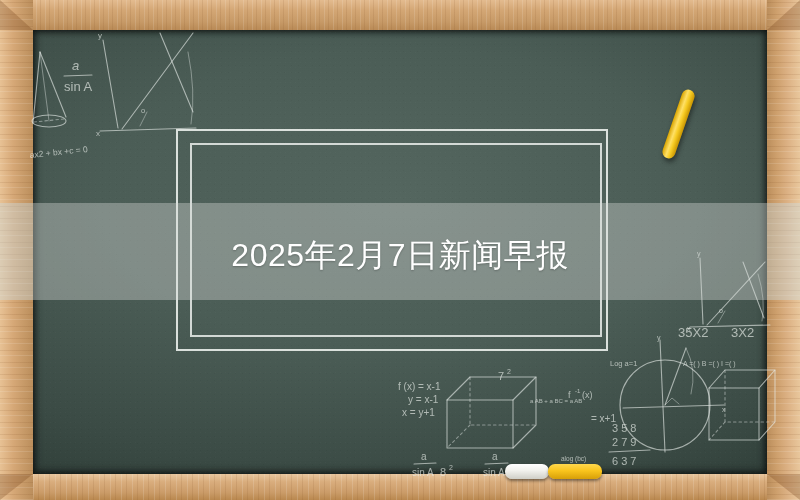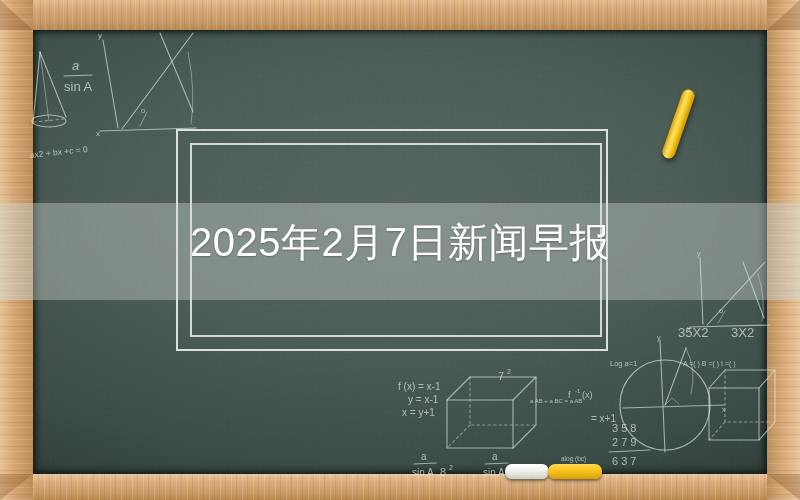--- a/index.html
+++ b/index.html
@@ -99,23 +99,23 @@
   .rect-inner{left:190px;top:143px;width:408px;height:190px;border-width:2px;
               border-color:rgba(245,248,245,.80);}
 
   
   .band{
     position:absolute;left:0;top:203px;width:800px;height:97px;
     background:rgba(214,222,216,.38);
     backdrop-filter:saturate(.8);
   }
   .title{
-    position:absolute;left:0;top:201px;width:800px;height:82px;
+    position:absolute;left:0;top:215px;width:800px;height:82px;
     display:flex;align-items:center;justify-content:center;
-    color:#ffffff;font-size:40px;letter-spacing:.5px;
+    color:#ffffff;font-size:32px;letter-spacing:.5px;
     font-family:"Liberation Sans","DejaVu Sans",sans-serif;
     text-shadow:0 1px 2px rgba(0,0,0,.25);
     white-space:nowrap;
   }
 
   
   .stick{position:absolute;border-radius:7px;}
   .stick-white{
     left:505px;top:464px;width:44px;height:15px;
     background:linear-gradient(180deg,#ffffff 0%,#f2f2ee 42%,#cfcfc8 100%);

